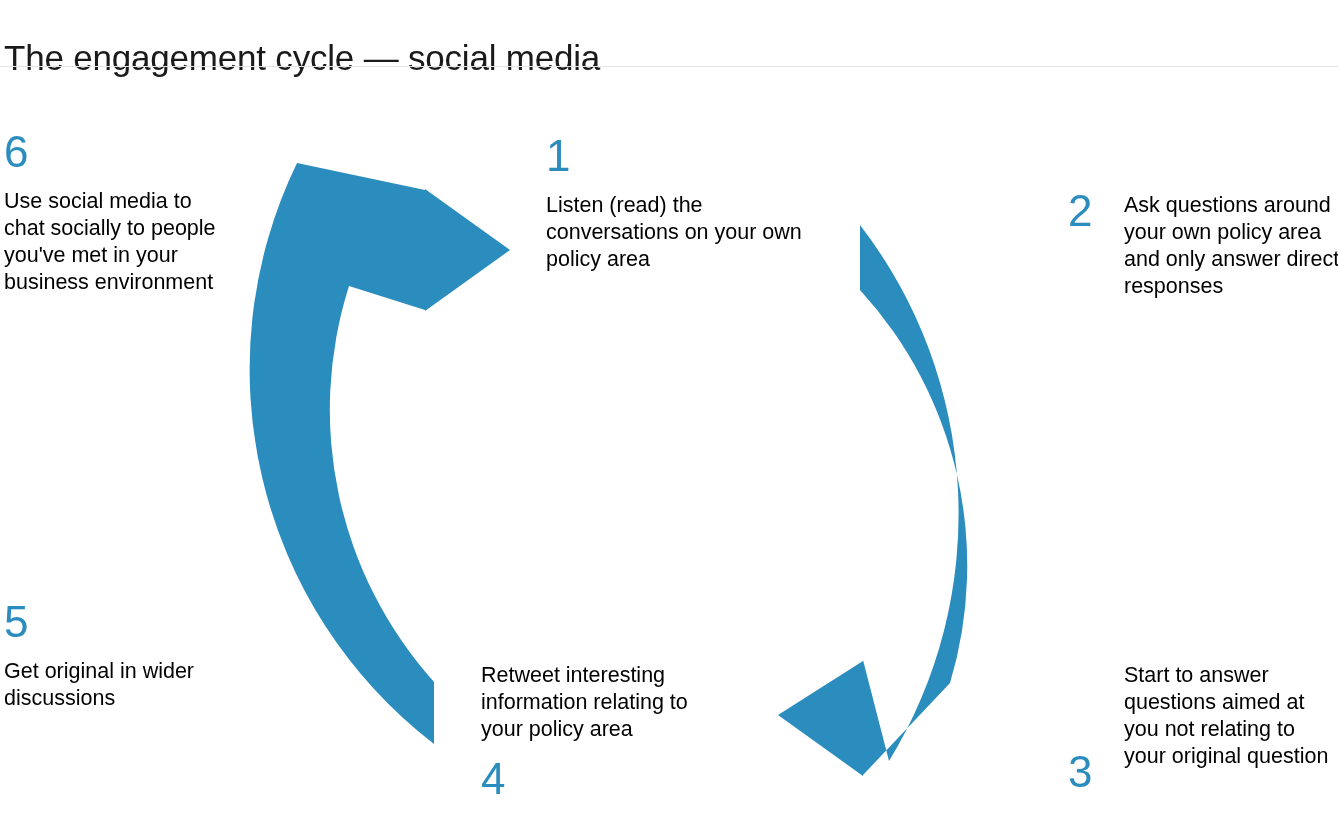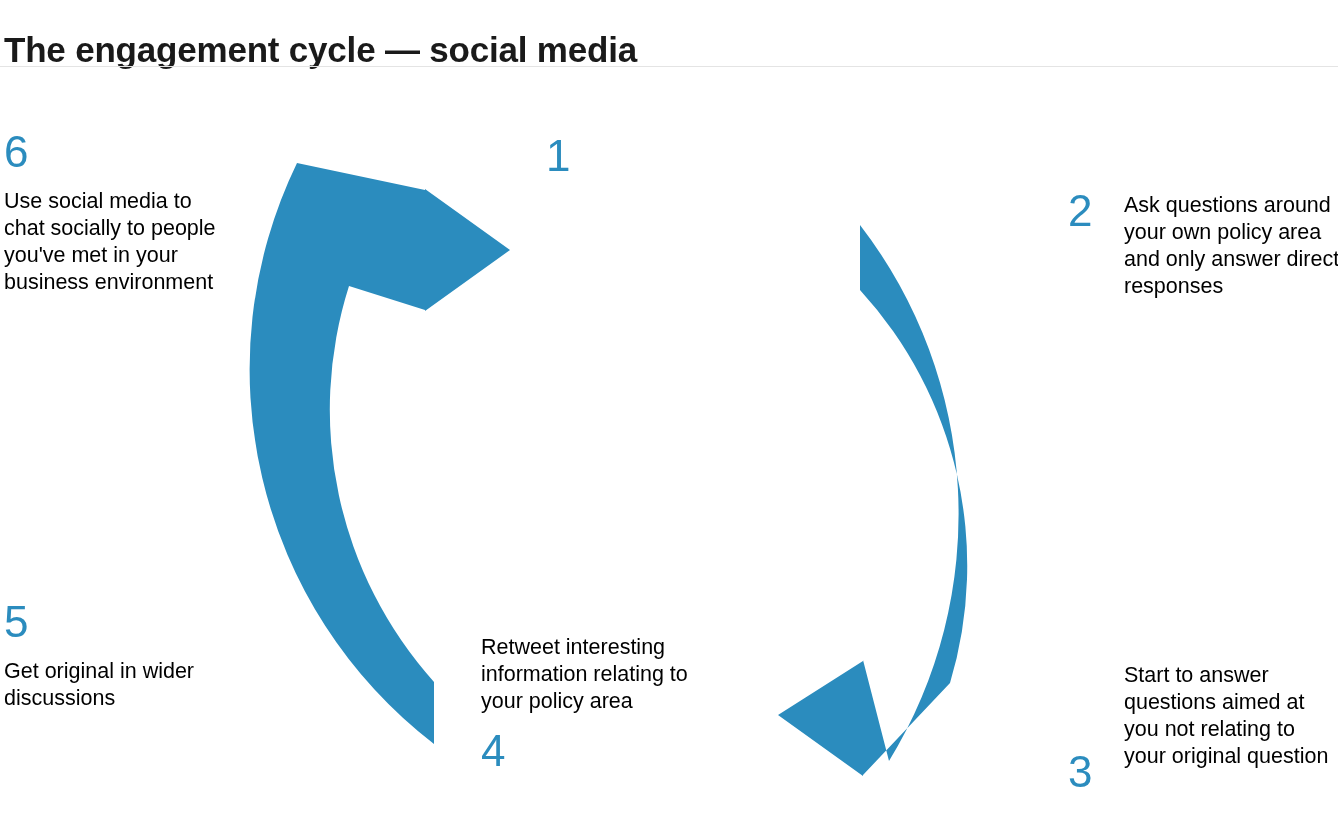--- a/index.html
+++ b/index.html
@@ -16,25 +16,25 @@
     width: 1338px;
     height: 829px;
     background: #ffffff;
     overflow: hidden;
   }
 
   
   .page-title {
     position: absolute;
     left: 4px;
-    top: 4px;
+    top: 12px;
     font-size: 35px;
     line-height: 46px;
     color: #1a1a1a;
-    font-weight: 700;
+    font-weight: 400;
     letter-spacing: -0.2px;
     white-space: nowrap;
   }
   .header-rule {
     position: absolute;
     left: 0;
     top: 66px;
     width: 1338px;
     height: 1px;
     background: #e4e4e4;
@@ -75,21 +75,21 @@
 
   
   .step.num-below .step-num { display: block; margin-top: 14px; }
 
   
   #step-1 { left: 546px; top: 134px; width: 260px; }
   #step-2 { left: 1068px; top: 192px; width: 272px; }
   #step-2 .step-num { width: 56px; position: relative; top: -3px; }
   #step-3 { left: 1068px; top: 662px; width: 272px; }
   #step-3 .step-num { width: 56px; position: relative; top: 88px; }
-  #step-4 { left: 481px; top: 634px; width: 250px; }
+  #step-4 { left: 481px; top: 662px; width: 250px; }
   #step-5 { left: 4px; top: 600px; width: 230px; }
   #step-6 { left: 4px; top: 130px; width: 220px; }
 </style>
 </head>
 <body>
 
 <div id="page">
 
   <h1 class="page-title">The engagement cycle — social media</h1>
 
@@ -115,20 +115,21 @@
              L 778 715
              L 863 776
              L 863 775
              L 950 683
              A 408 408 0 0 0 860 290
              Z"></path>
   </svg>
 
   <div class="step num-above" id="step-1">
     <span class="step-num">1</span>
+    <span class="step-text">Listen (read) the conversations on your own policy area</span>
   </div>
 
   <div class="step num-left" id="step-2">
     <span class="step-num">2</span>
     <span class="step-text">Ask questions around your own policy area and only answer direct responses</span>
   </div>
 
   <div class="step num-left" id="step-3">
     <span class="step-num">3</span>
     <span class="step-text">Start to answer questions aimed at you not relating to your original question</span>

